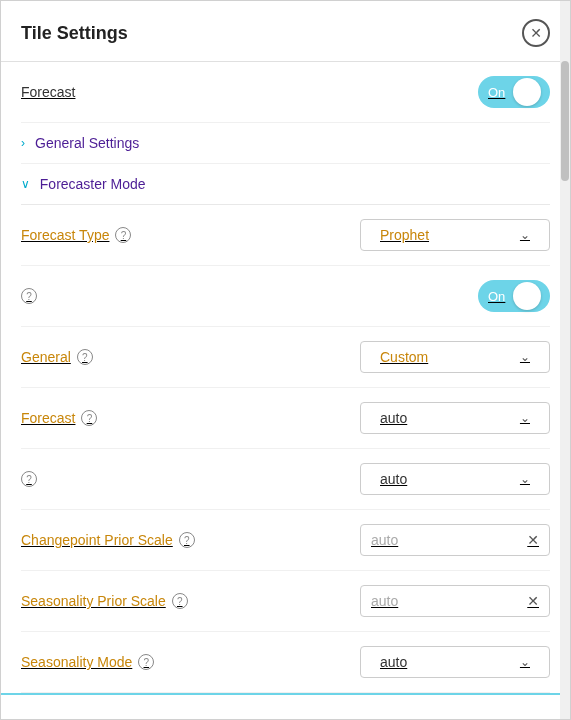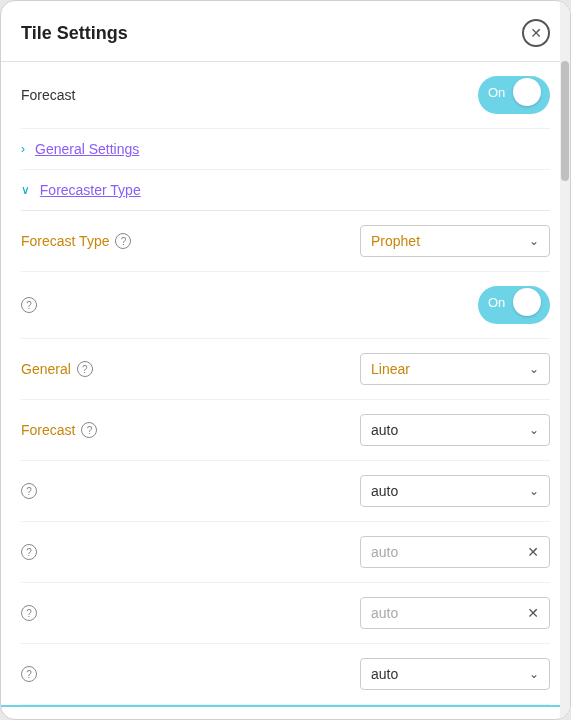--- a/index.html
+++ b/index.html
@@ -9,21 +9,21 @@
       display: flex;
       justify-content: center;
       align-items: center;
       min-height: 100vh;
     }
     .panel {
       width: 571px;
       min-height: 720px;
       background: #ffffff;
       border: 1px solid #d0d0d0;
-      border-radius: 15px;
+      border-radius: 0;
       position: relative;
       overflow: hidden;
     }
     .panel-header {
       display: flex;
       justify-content: space-between;
       align-items: center;
       padding: 18px 20px 14px 20px;
       border-bottom: 1px solid #e0e0e0;
     }
@@ -48,20 +48,21 @@
     .panel-body {
       padding: 0 20px;
       overflow-y: auto;
     }
     .row {
       display: flex;
       align-items: center;
       justify-content: space-between;
       padding: 14px 0;
       border-bottom: 1px solid #f0f0f0;
+      text-decoration: underline;
     }
     .row-label {
       font-size: 14px;
       color: #333;
       display: flex;
       align-items: center;
       gap: 6px;
     }
     .row-label.accent {
       color: #c8860a;
@@ -78,21 +79,21 @@
       font-size: 10px;
       color: #888;
       cursor: pointer;
       flex-shrink: 0;
     }
     .toggle-container {
       display: flex;
       align-items: center;
       background: #6dd4e8;
       border-radius: 20px;
-      padding: 2px 4px 8px 10px;
+      padding: 2px 4px 2px 10px;
       gap: 8px;
       cursor: pointer;
       min-width: 72px;
     }
     .toggle-label {
       font-size: 13px;
       color: #fff;
       font-weight: 500;
     }
     .toggle-knob {
@@ -108,31 +109,30 @@
       padding: 12px 0;
       gap: 10px;
       cursor: pointer;
     }
     .chevron {
       font-size: 12px;
       color: #00aacc;
     }
     .section-title {
       font-size: 14px;
-      color: #8b5cf6;
+      color: #4c1d95;
       font-weight: 500;
-      text-decoration: underline;
     }
     .select-control {
       display: flex;
       align-items: center;
       justify-content: space-between;
       border: 1px solid #ccc;
       border-radius: 4px;
-      padding: 7px 10px;
+      padding: 7px 19px;
       min-width: 190px;
       cursor: pointer;
       background: #fff;
     }
     .select-value {
       font-size: 14px;
       color: #c8860a;
     }
     .select-value.dark {
       color: #333;
@@ -204,21 +204,21 @@
       </div>
     </div>
 
     <div class="section-row" style="border-bottom:1px solid #f0f0f0;">
       <span class="chevron">›</span>
       <span class="section-title">General Settings</span>
     </div>
 
     <div class="section-row" style="border-bottom:1px solid #e8e8e8;">
       <span class="chevron">∨</span>
-      <span class="section-title">Forecaster Type</span>
+      <span class="section-title">Forecaster Mode</span>
     </div>
 
     <div class="row">
       <span class="row-label accent">
         <span>Forecast Type</span>
         <span class="help-icon">?</span>
       </span>
       <div class="select-control">
         <span class="select-value">Prophet</span>
         <span class="select-arrow">⌄</span>
@@ -234,21 +234,21 @@
         <div class="toggle-knob"></div>
       </div>
     </div>
 
     <div class="row">
       <span class="row-label accent">
         <span>General</span>
         <span class="help-icon">?</span>
       </span>
       <div class="select-control">
-        <span class="select-value">Linear</span>
+        <span class="select-value">Custom</span>
         <span class="select-arrow">⌄</span>
       </div>
     </div>
 
     <div class="row">
       <span class="row-label accent">
         <span>Forecast</span>
         <span class="help-icon">?</span>
       </span>
       <div class="select-control">
@@ -262,40 +262,43 @@
         <span class="help-icon">?</span>
       </span>
       <div class="select-control">
         <span class="select-value dark">auto</span>
         <span class="select-arrow">⌄</span>
       </div>
     </div>
 
     <div class="row">
       <span class="row-label accent">
+        <span>Changepoint Prior Scale</span>
         <span class="help-icon">?</span>
       </span>
       <div class="input-control">
         <span class="input-placeholder">auto</span>
         <span class="clear-icon">✕</span>
       </div>
     </div>
 
     <div class="row">
       <span class="row-label accent">
+        <span>Seasonality Prior Scale</span>
         <span class="help-icon">?</span>
       </span>
       <div class="input-control">
         <span class="input-placeholder">auto</span>
         <span class="clear-icon">✕</span>
       </div>
     </div>
 
     <div class="row">
       <span class="row-label accent">
+        <span>Seasonality Mode</span>
         <span class="help-icon">?</span>
       </span>
       <div class="select-control">
         <span class="select-value dark">auto</span>
         <span class="select-arrow">⌄</span>
       </div>
     </div>
 
     <div class="divider-blue"></div>
 

